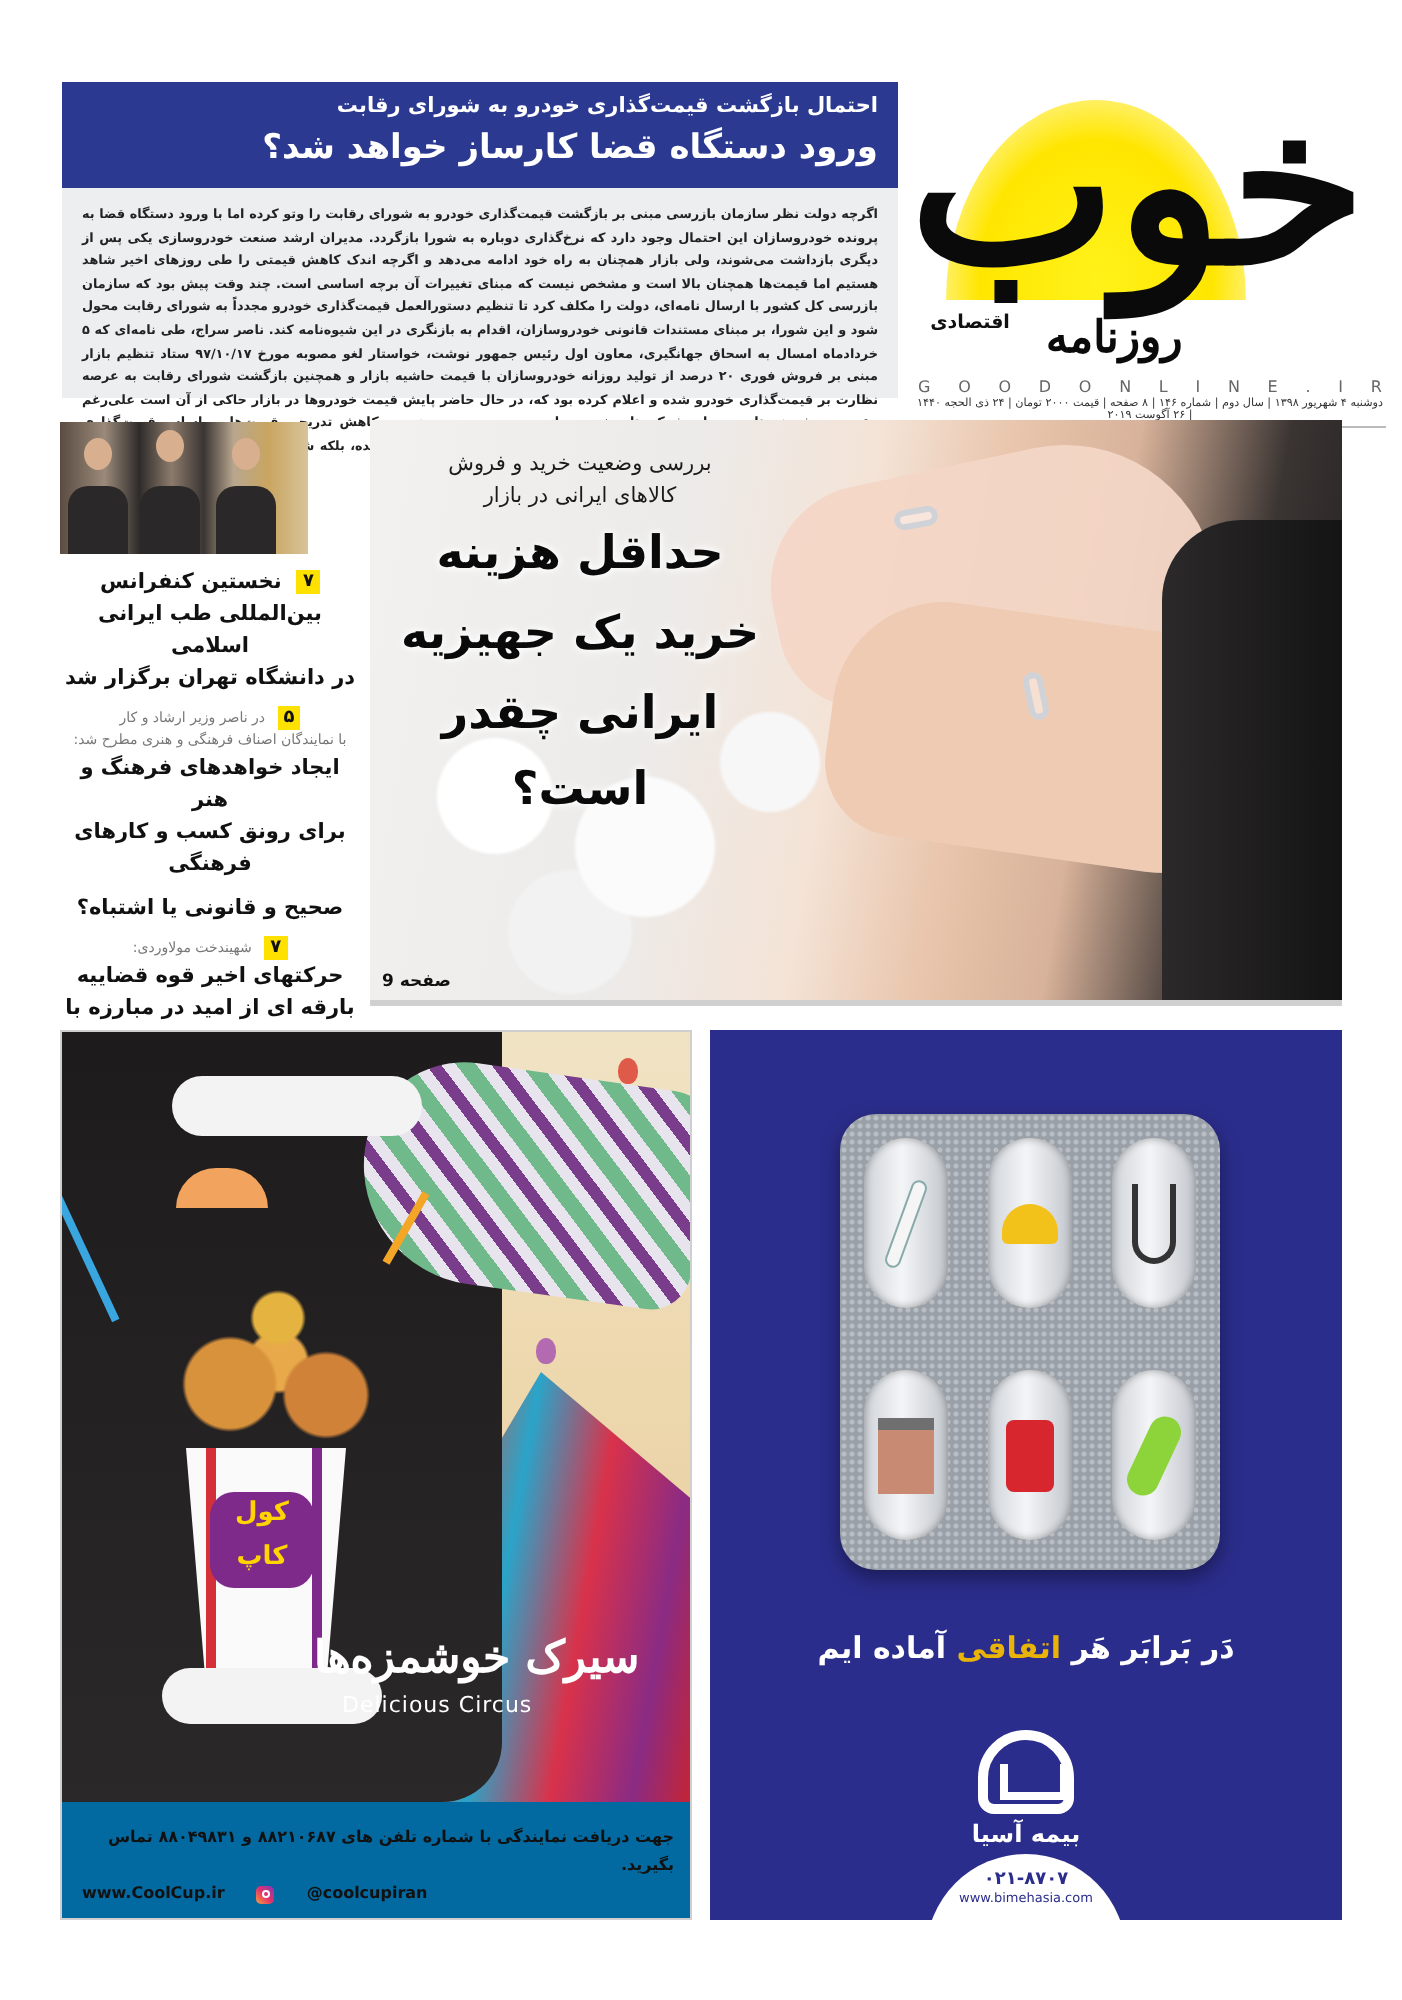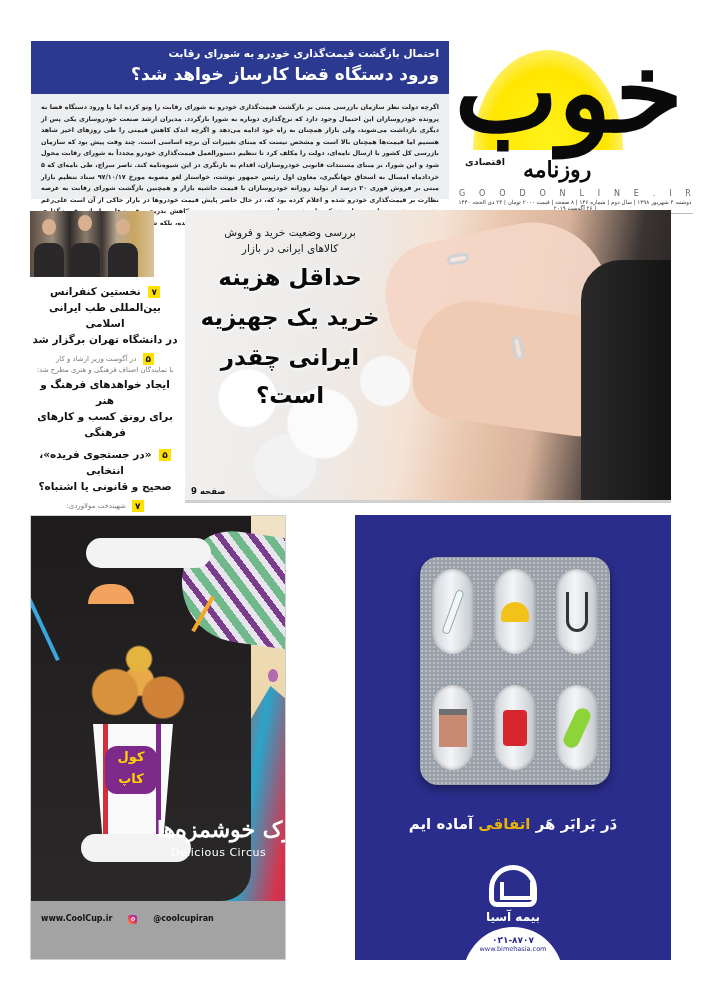--- a/index.html
+++ b/index.html
@@ -50,21 +50,21 @@
   .ring.r1 { left: 262px; top: 44px; width: 22px; height: 10px; transform: rotate(-10deg); }
   .ring.r2 { left: 328px; top: 126px; width: 10px; height: 24px; transform: rotate(-12deg); }
   .sleeve { position: absolute; right: 0; top: 50px; width: 90px; height: 240px; background: linear-gradient(90deg, #2b2929, #151414); border-radius: 40px 0 0 0; }
   .feat-text { position: absolute; left: 10px; top: 14px; width: 190px; text-align: center; color: #111; }
   .feat-kicker { font-size: 10.5px; font-weight: normal; line-height: 16px; color: #1a1a1a; }
   .feat-title { font-size: 23px; font-weight: bold; line-height: 38px; color: #0a0a0a; text-shadow: 0 0 6px #fff, 0 0 3px #fff; margin-top: 2px; }
   .feat-page { position: absolute; left: 6px; bottom: 4px; font-size: 8.5px; font-weight: bold; color: #111; }
   .feat-strip { position: absolute; left: 185px; top: 500px; width: 486px; height: 3px; background: #d0d0d0; }
 
   
-  .ad-cool { position: absolute; left: 30px; top: 515px; width: 256px; height: 445px; border: 1px solid #cfcfcf; background: #a3a3a3; overflow: hidden; }
+  .ad-cool { position: absolute; left: 30px; top: 515px; width: 316px; height: 445px; border: 1px solid #cfcfcf; background: #0369a1; overflow: hidden; }
   .cool-art { position: absolute; left: 0; top: 0; width: 316px; height: 385px;
     background: linear-gradient(180deg, #f0e3c4 0%, #eed9b0 40%, #e6c998 100%); overflow: hidden; }
   .vest { position: absolute; left: 0; top: 0; width: 220px; height: 385px; background: linear-gradient(180deg, #1d1b1c, #2b2829); border-radius: 0 0 30px 0; }
   .shirt-arm { position: absolute; left: 150px; top: 20px; width: 170px; height: 110px; border-radius: 50px 20px 20px 60px;
     background: repeating-linear-gradient(45deg, #6fb98a 0 8px, #e8e4ee 8px 14px, #7a3d8c 14px 20px, #e8e4ee 20px 26px); transform: rotate(8deg); }
   .glove1 { position: absolute; left: 55px; top: 22px; width: 125px; height: 30px; border-radius: 15px; background: #f3f3f3; }
   .circus-tent { position: absolute; right: 0; top: 170px; width: 170px; height: 215px;
     background: linear-gradient(100deg, #c8242f 0%, #e24a3a 25%, #2aa4c9 45%, #d9324a 65%, #8a2b84 85%, #c8242f 100%);
     clip-path: polygon(55% 0, 100% 30%, 100% 100%, 0 100%, 10% 60%); }
   .balloon { position: absolute; width: 10px; height: 13px; border-radius: 50% 50% 45% 45%; background: #e05a4a; }
@@ -164,32 +164,28 @@
       <span class="badge">۷</span>
       <span>نخستین کنفرانس</span>
     </div>
     <div class="story-title story-line">بین‌المللی طب ایرانی اسلامی</div>
     <div class="story-title story-line">در دانشگاه تهران برگزار شد</div>
   </div>
 
   <div class="story">
     <div class="story-kicker">
       <span class="badge">۵</span>
-      <span>در آگوست وزیر ارشاد و کار</span>
+      <span>در ناصر وزیر ارشاد و کار</span>
     </div>
     <div class="story-kicker">با نمایندگان اصناف فرهنگی و هنری مطرح شد:</div>
     <div class="story-title story-line">ایجاد خواهد‌های فرهنگ و هنر</div>
     <div class="story-title story-line">برای رونق کسب و کارهای فرهنگی</div>
   </div>
 
   <div class="story">
-    <div class="story-title">
-      <span class="badge">۵</span>
-      <span>«در جستجوی فریده»، انتخابی</span>
-    </div>
     <div class="story-title story-line">صحیح و قانونی یا اشتباه؟</div>
   </div>
 
   <div class="story">
     <div class="story-kicker">
       <span class="badge">۷</span>
       <span>شهیندخت مولاوردی:</span>
     </div>
     <div class="story-title story-line">حرکتهای اخیر قوه قضاییه</div>
     <div class="story-title story-line">بارقه ای از امید در مبارزه با فساد</div>
@@ -230,20 +226,21 @@
     <div class="cup">
       <span class="cup-stripe" style="left:10px"></span>
       <span class="cup-stripe" style="right:12px;background:#7d2a8a"></span>
       <div class="cup-logo">کول کاپ</div>
     </div>
     <div class="glove2"></div>
     <div class="cool-slogan">سیرک خوشمزه‌ها</div>
     <div class="cool-sub">Delicious Circus</div>
   </div>
   <div class="cool-footer">
+    <div class="cool-contact">جهت دریافت نمایندگی با شماره تلفن های ۸۸۲۱۰۶۸۷ و ۸۸۰۴۹۸۳۱ تماس بگیرید.</div>
     <div class="cool-web">
       <span>www.CoolCup.ir</span>
       <span class="insta-icon"></span>
       <span>@coolcupiran</span>
     </div>
   </div>
 </section>
 
 <section class="ad-bimeh">
   <div class="blister">

